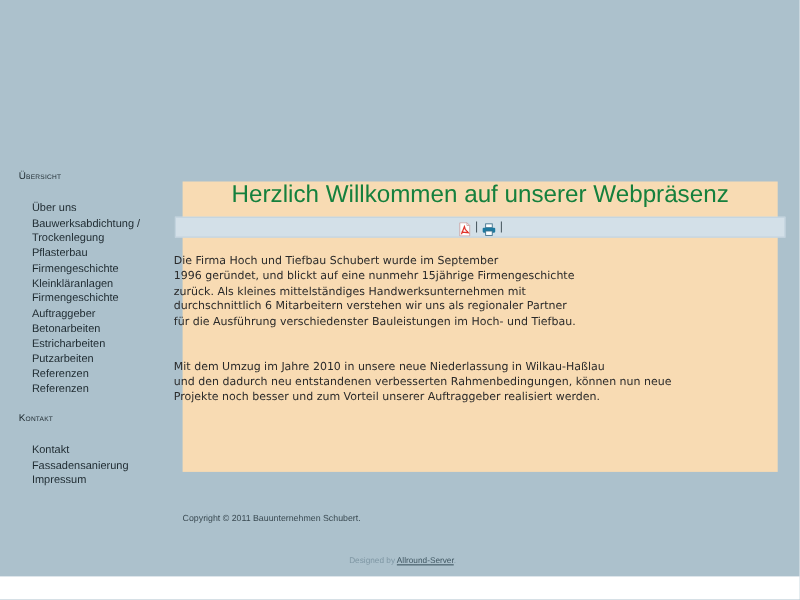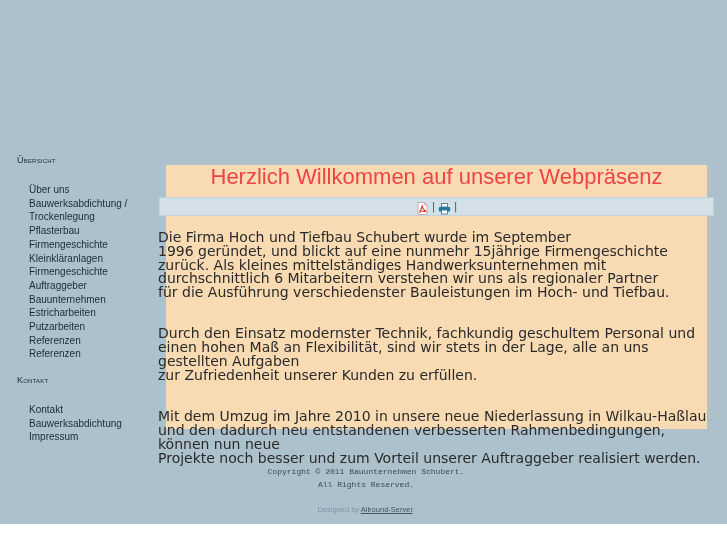--- a/index.html
+++ b/index.html
@@ -32,39 +32,39 @@
     cursor: pointer; white-space: nowrap;
   }
   
   .content-box {
     position: absolute; left: 166px; top: 165px; width: 541px; height: 264px;
     background: #f8dbb3;
   }
   .page-title {
     position: absolute; left: 166px; top: 163px; width: 541px; text-align: center;
     font-family: "Liberation Sans", sans-serif;
-    font-size: 22px; color: #ef4444; line-height: 28px;
+    font-size: 22px; color: #15803d; line-height: 28px;
   }
   .icon-bar {
     position: absolute; left: 159px; top: 197px; width: 555px; height: 19px;
     background: #d3e0e8; border: 1px solid #c2d3de; box-sizing: border-box;
     display: flex; align-items: center; justify-content: center; gap: 3px;
   }
   .icon-bar .sep { font-size: 10px; color: #3a4a52; line-height: 12px; }
   .icon-btn { width: 13px; height: 13px; display: inline-block; cursor: pointer; }
   .text-body {
     position: absolute; left: 158px; top: 231px; width: 560px;
     font-family: "DejaVu Sans", sans-serif;
-    font-size: 14px; line-height: 13.8px; color: #2a2a2a;
+    font-size: 10px; line-height: 13.8px; color: #2a2a2a;
   }
   .text-body p { margin: 0 0 27.5px 0; white-space: pre-line; }
   
   .footer {
-    position: absolute; left: 166px; top: 465px; width: 400px; text-align: center;
-    font-family: Liberation Mono, monospace;
+    position: absolute; left: 166px; top: 465px; width: 400px; text-align: left;
+    font-family: Liberation Sans, sans-serif;
     font-size: 8px; line-height: 13px; color: #3a4a52;
   }
   .designed {
     position: absolute; left: 166px; top: 505px; width: 400px; text-align: center;
     font-family: "Liberation Sans", sans-serif;
     font-size: 7.5px; color: #7f97a4;
   }
   .designed a { color: #3f5661; text-decoration: underline; cursor: pointer; text-align: center; }
 </style>
 </head>
@@ -76,31 +76,31 @@
   <div class="sec-title s1">Übersicht</div>
   <ul class="nav n1">
     <li>Über uns</li>
     <li>Bauwerksabdichtung /</li>
     <li>Trockenlegung</li>
     <li>Pflasterbau</li>
     <li>Firmengeschichte</li>
     <li>Kleinkläranlagen</li>
     <li>Firmengeschichte</li>
     <li>Auftraggeber</li>
-    <li>Bauunternehmen</li>
+    <li>Betonarbeiten</li>
     <li>Estricharbeiten</li>
     <li>Putzarbeiten</li>
     <li>Referenzen</li>
     <li>Referenzen</li>
   </ul>
 
   <div class="sec-title s2">Kontakt</div>
   <ul class="nav n2">
     <li>Kontakt</li>
-    <li>Bauwerksabdichtung</li>
+    <li>Fassadensanierung</li>
     <li>Impressum</li>
   </ul>
 </nav>
 
 <div class="content-box"></div>
 <h1 class="page-title" style="margin:0;font-weight:normal;">Herzlich Willkommen auf unserer Webpräsenz</h1>
 
 <div class="icon-bar">
   <span class="icon-btn">
     <svg width="13" height="13" viewBox="0 0 13 13">
@@ -119,27 +119,23 @@
   </span>
   <span class="sep">|</span>
 </div>
 
 <div class="text-body">
   <p>Die Firma Hoch und Tiefbau Schubert wurde im September
 1996 geründet, und blickt auf eine nunmehr 15jährige Firmengeschichte
 zurück. Als kleines mittelständiges Handwerksunternehmen mit
 durchschnittlich 6 Mitarbeitern verstehen wir uns als regionaler Partner
 für die Ausführung verschiedenster Bauleistungen im Hoch- und Tiefbau.</p>
-  <p>Durch den Einsatz modernster Technik, fachkundig geschultem Personal und
-einen hohen Maß an Flexibilität, sind wir stets in der Lage, alle an uns gestellten Aufgaben
-zur Zufriedenheit unserer Kunden zu erfüllen.</p>
   <p>Mit dem Umzug im Jahre 2010 in unsere neue Niederlassung in Wilkau-Haßlau
 und den dadurch neu entstandenen verbesserten Rahmenbedingungen, können nun neue
 Projekte noch besser und zum Vorteil unserer Auftraggeber realisiert werden.</p>
 </div>
 
 <div class="footer">
   <div>Copyright © 2011 Bauunternehmen Schubert.</div>
-  <div>All Rights Reserved.</div>
 </div>
 <div class="designed">
   <span>Designed by </span><a>Allround-Server</a><span>.</span>
 </div>
 
 </body></html>

